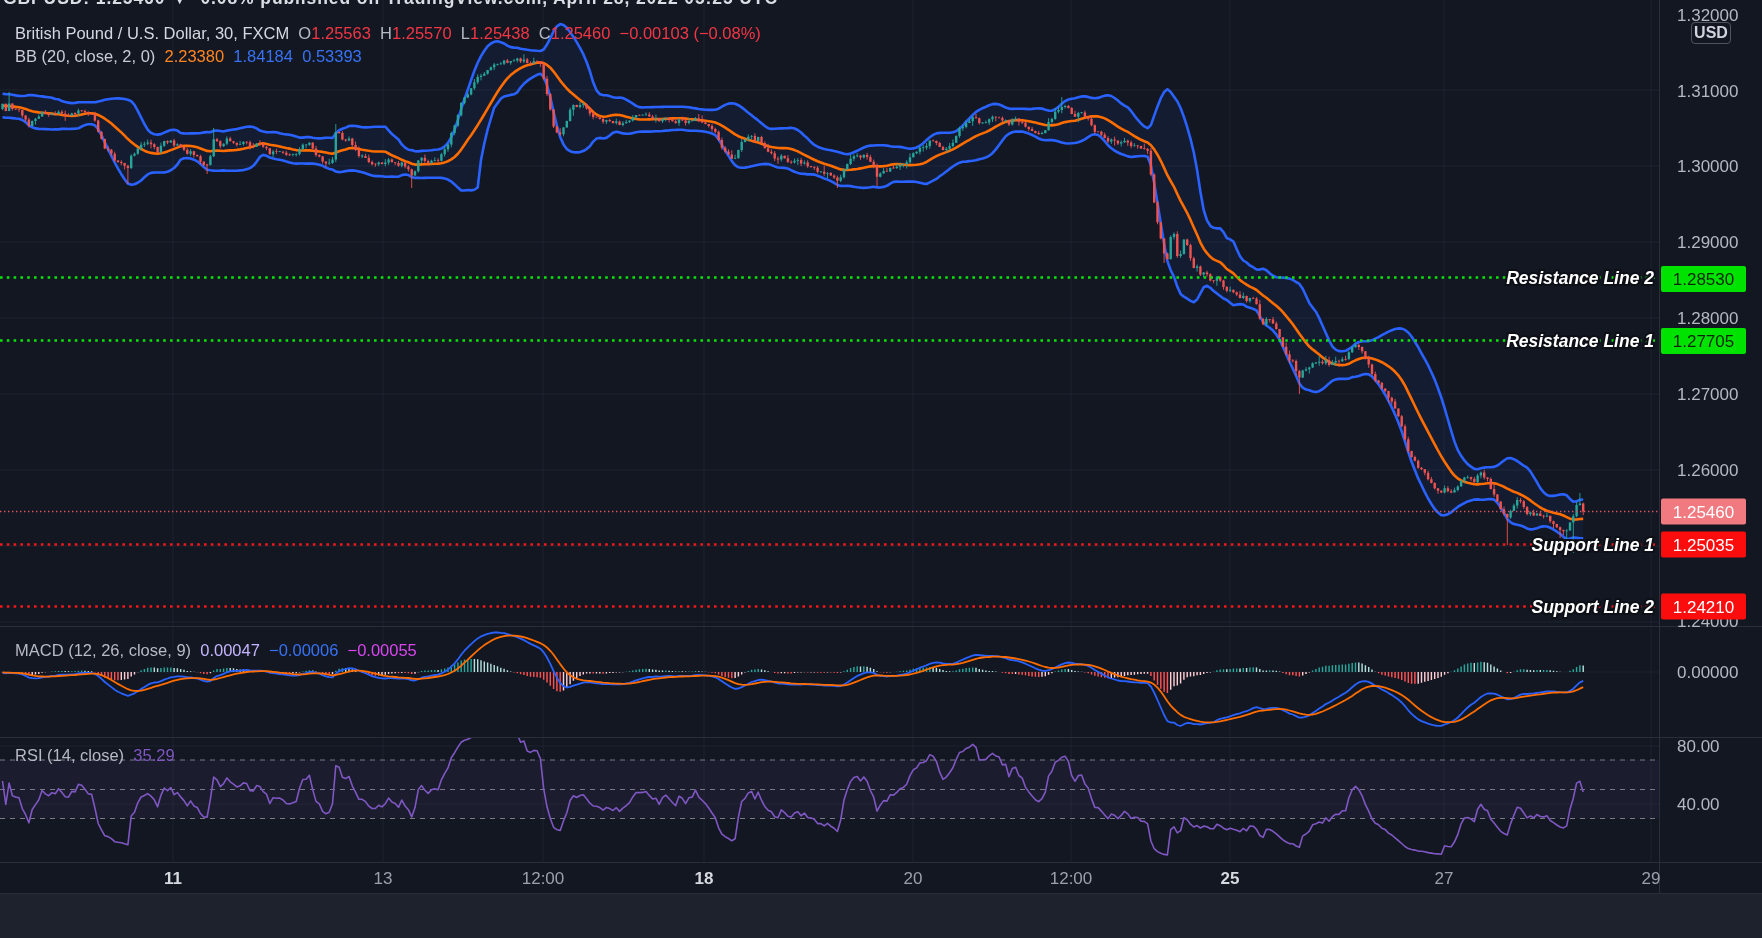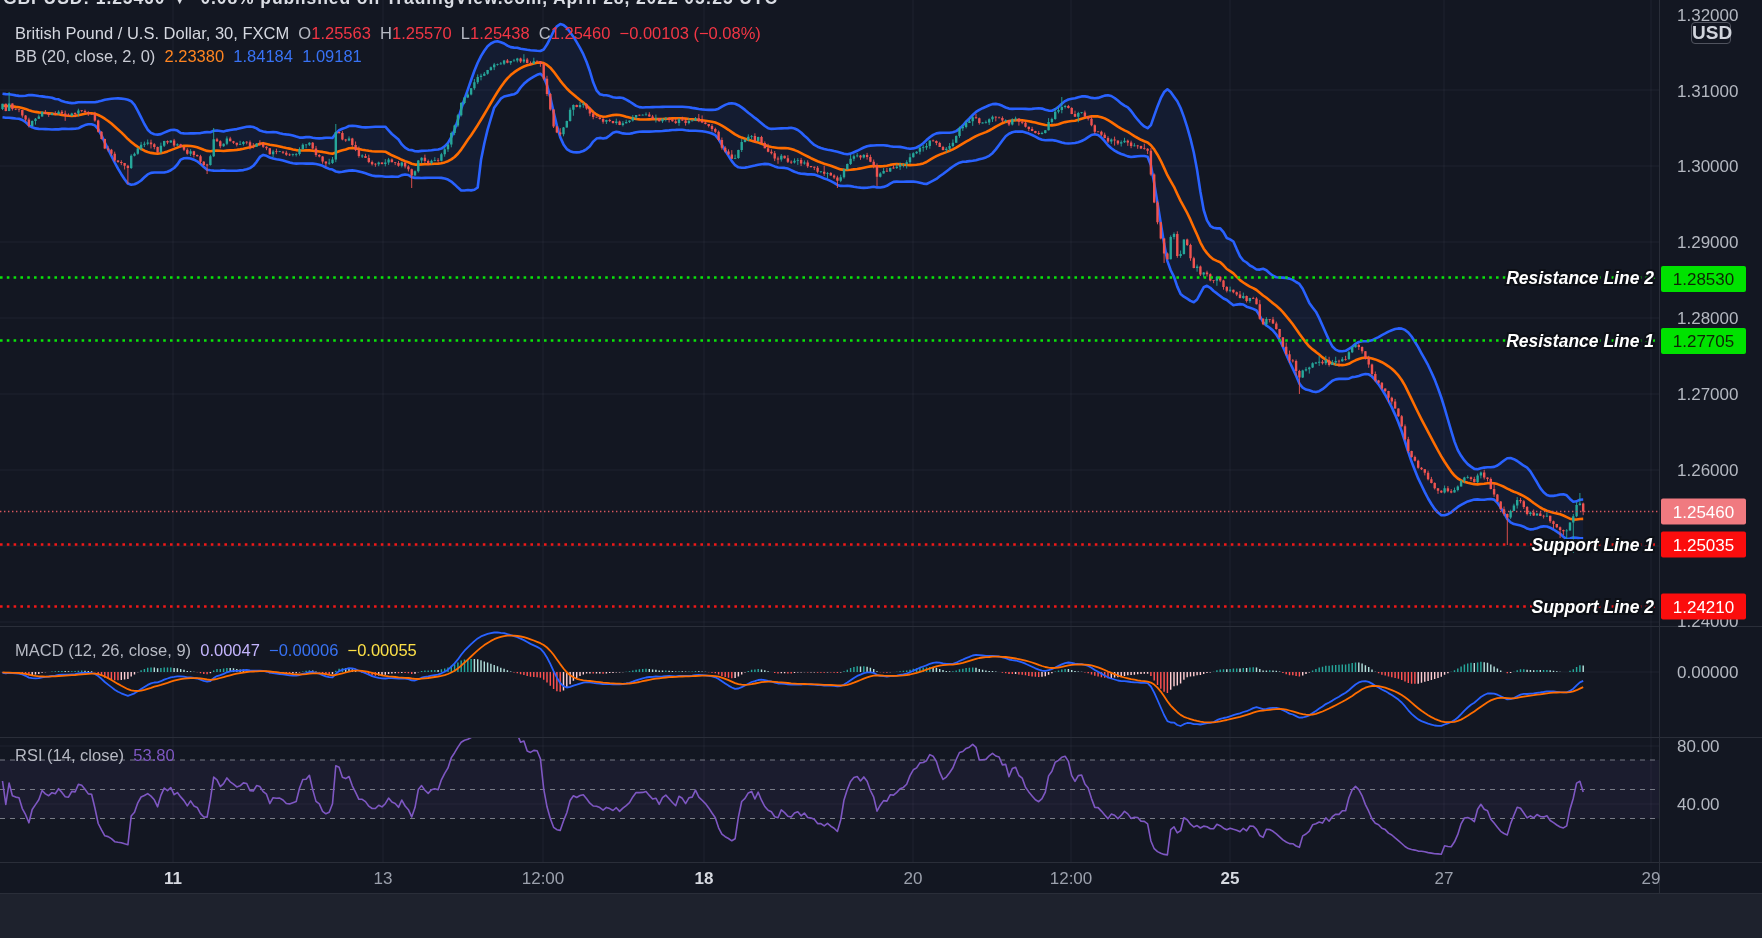--- a/index.html
+++ b/index.html
@@ -88,26 +88,26 @@
 <text x="1071" y="884" text-anchor="middle" font-size="17" font-weight="normal" fill="#9ba0ac" font-family="Liberation Sans, sans-serif">12:00</text>
 <text x="1230" y="884" text-anchor="middle" font-size="17" font-weight="bold" fill="#d6d9e0" font-family="Liberation Sans, sans-serif">25</text>
 <text x="1444" y="884" text-anchor="middle" font-size="17" font-weight="normal" fill="#9ba0ac" font-family="Liberation Sans, sans-serif">27</text>
 <text x="1651" y="884" text-anchor="middle" font-size="17" font-weight="normal" fill="#9ba0ac" font-family="Liberation Sans, sans-serif">29</text>
 </svg></div>
 
 <div class="abs" style="left:3px;top:-12px;font-size:17.5px;font-weight:bold;color:#dadde4;white-space:nowrap;letter-spacing:.9px">GBPUSD: 1.25460 ▼−0.08% published on TradingView.com, April 28, 2022 05:25 UTC</div>
 
 <div class="abs" style="left:15px;top:24px;font-size:16.5px;color:#d5d8e0;white-space:nowrap">British Pound / U.S. Dollar, 30, FXCM&nbsp;&nbsp;<span style="color:#b7bac4">O</span><span style="color:#f23645">1.25563</span>&nbsp;&nbsp;<span style="color:#b7bac4">H</span><span style="color:#f23645">1.25570</span>&nbsp;&nbsp;<span style="color:#b7bac4">L</span><span style="color:#f23645">1.25438</span>&nbsp;&nbsp;<span style="color:#b7bac4">C</span><span style="color:#f23645">1.25460</span>&nbsp;&nbsp;<span style="color:#f23645">−0.00103 (−0.08%)</span></div>
 
-<div class="abs" style="left:15px;top:47px;font-size:16.5px;color:#c9ccd5;white-space:nowrap">BB (20, close, 2, 0)&nbsp;&nbsp;<span style="color:#ff8521">2.23380</span>&nbsp;&nbsp;<span style="color:#3872f4">1.84184</span>&nbsp;&nbsp;<span style="color:#3872f4">1.09181</span></div>
+<div class="abs" style="left:15px;top:47px;font-size:16.5px;color:#c9ccd5;white-space:nowrap">BB (20, close, 2, 0)&nbsp;&nbsp;<span style="color:#ff8521">2.23380</span>&nbsp;&nbsp;<span style="color:#3872f4">1.84184</span>&nbsp;&nbsp;<span style="color:#3872f4">0.53393</span></div>
 
-<div class="abs" style="left:1691px;top:22px;width:40px;height:22px;border:1.5px solid #50535e;border-radius:4px;color:#d1d4dc;font-size:19px;font-weight:bold;text-align:center;line-height:20px">USD</div>
+<div class="abs" style="left:1691px;top:22px;width:40px;height:22px;border:1.5px solid #50535e;border-radius:4px;color:#d1d4dc;font-size:16px;font-weight:bold;text-align:center;line-height:20px">USD</div>
 
-<div class="abs" style="left:15px;top:641px;font-size:16.5px;color:#b7bac4;white-space:nowrap">MACD (12, 26, close, 9)&nbsp;&nbsp;<span style="color:#c4b5fd">0.00047</span>&nbsp;&nbsp;<span style="color:#3872f4">−0.00006</span>&nbsp;&nbsp;<span style="color:#fde047">−0.00055</span></div>
+<div class="abs" style="left:15px;top:641px;font-size:16.5px;color:#b7bac4;white-space:nowrap">MACD (12, 26, close, 9)&nbsp;&nbsp;<span style="color:#c4b5fd">0.00047</span>&nbsp;&nbsp;<span style="color:#3872f4">−0.00006</span>&nbsp;&nbsp;<span style="color:#d946ef">−0.00055</span></div>
 
-<div class="abs" style="left:15px;top:746px;font-size:16.5px;color:#b7bac4;white-space:nowrap">RSI (14, close)&nbsp;&nbsp;<span style="color:#7e57c2">53.80</span></div>
+<div class="abs" style="left:15px;top:746px;font-size:16.5px;color:#b7bac4;white-space:nowrap">RSI (14, close)&nbsp;&nbsp;<span style="color:#7e57c2">35.29</span></div>
 
 <div class="abs" style="left:5px;top:950px;width:250px;height:22px">
 <svg width="26" height="20" viewBox="0 0 36 28">
       <path fill="#c6cad4" d="M14 22H7V11H0V4h14v18zM28 22h-8l7.5-18h8L28 22z"></path>
       <circle cx="20.5" cy="8.5" r="4.5" fill="#c6cad4"></circle>
     </svg>
 <span style="position:absolute;left:32px;top:0px;font-size:17.5px;font-weight:bold;color:#b6bac5">TradingView</span>
 </div>
 </body></html>

